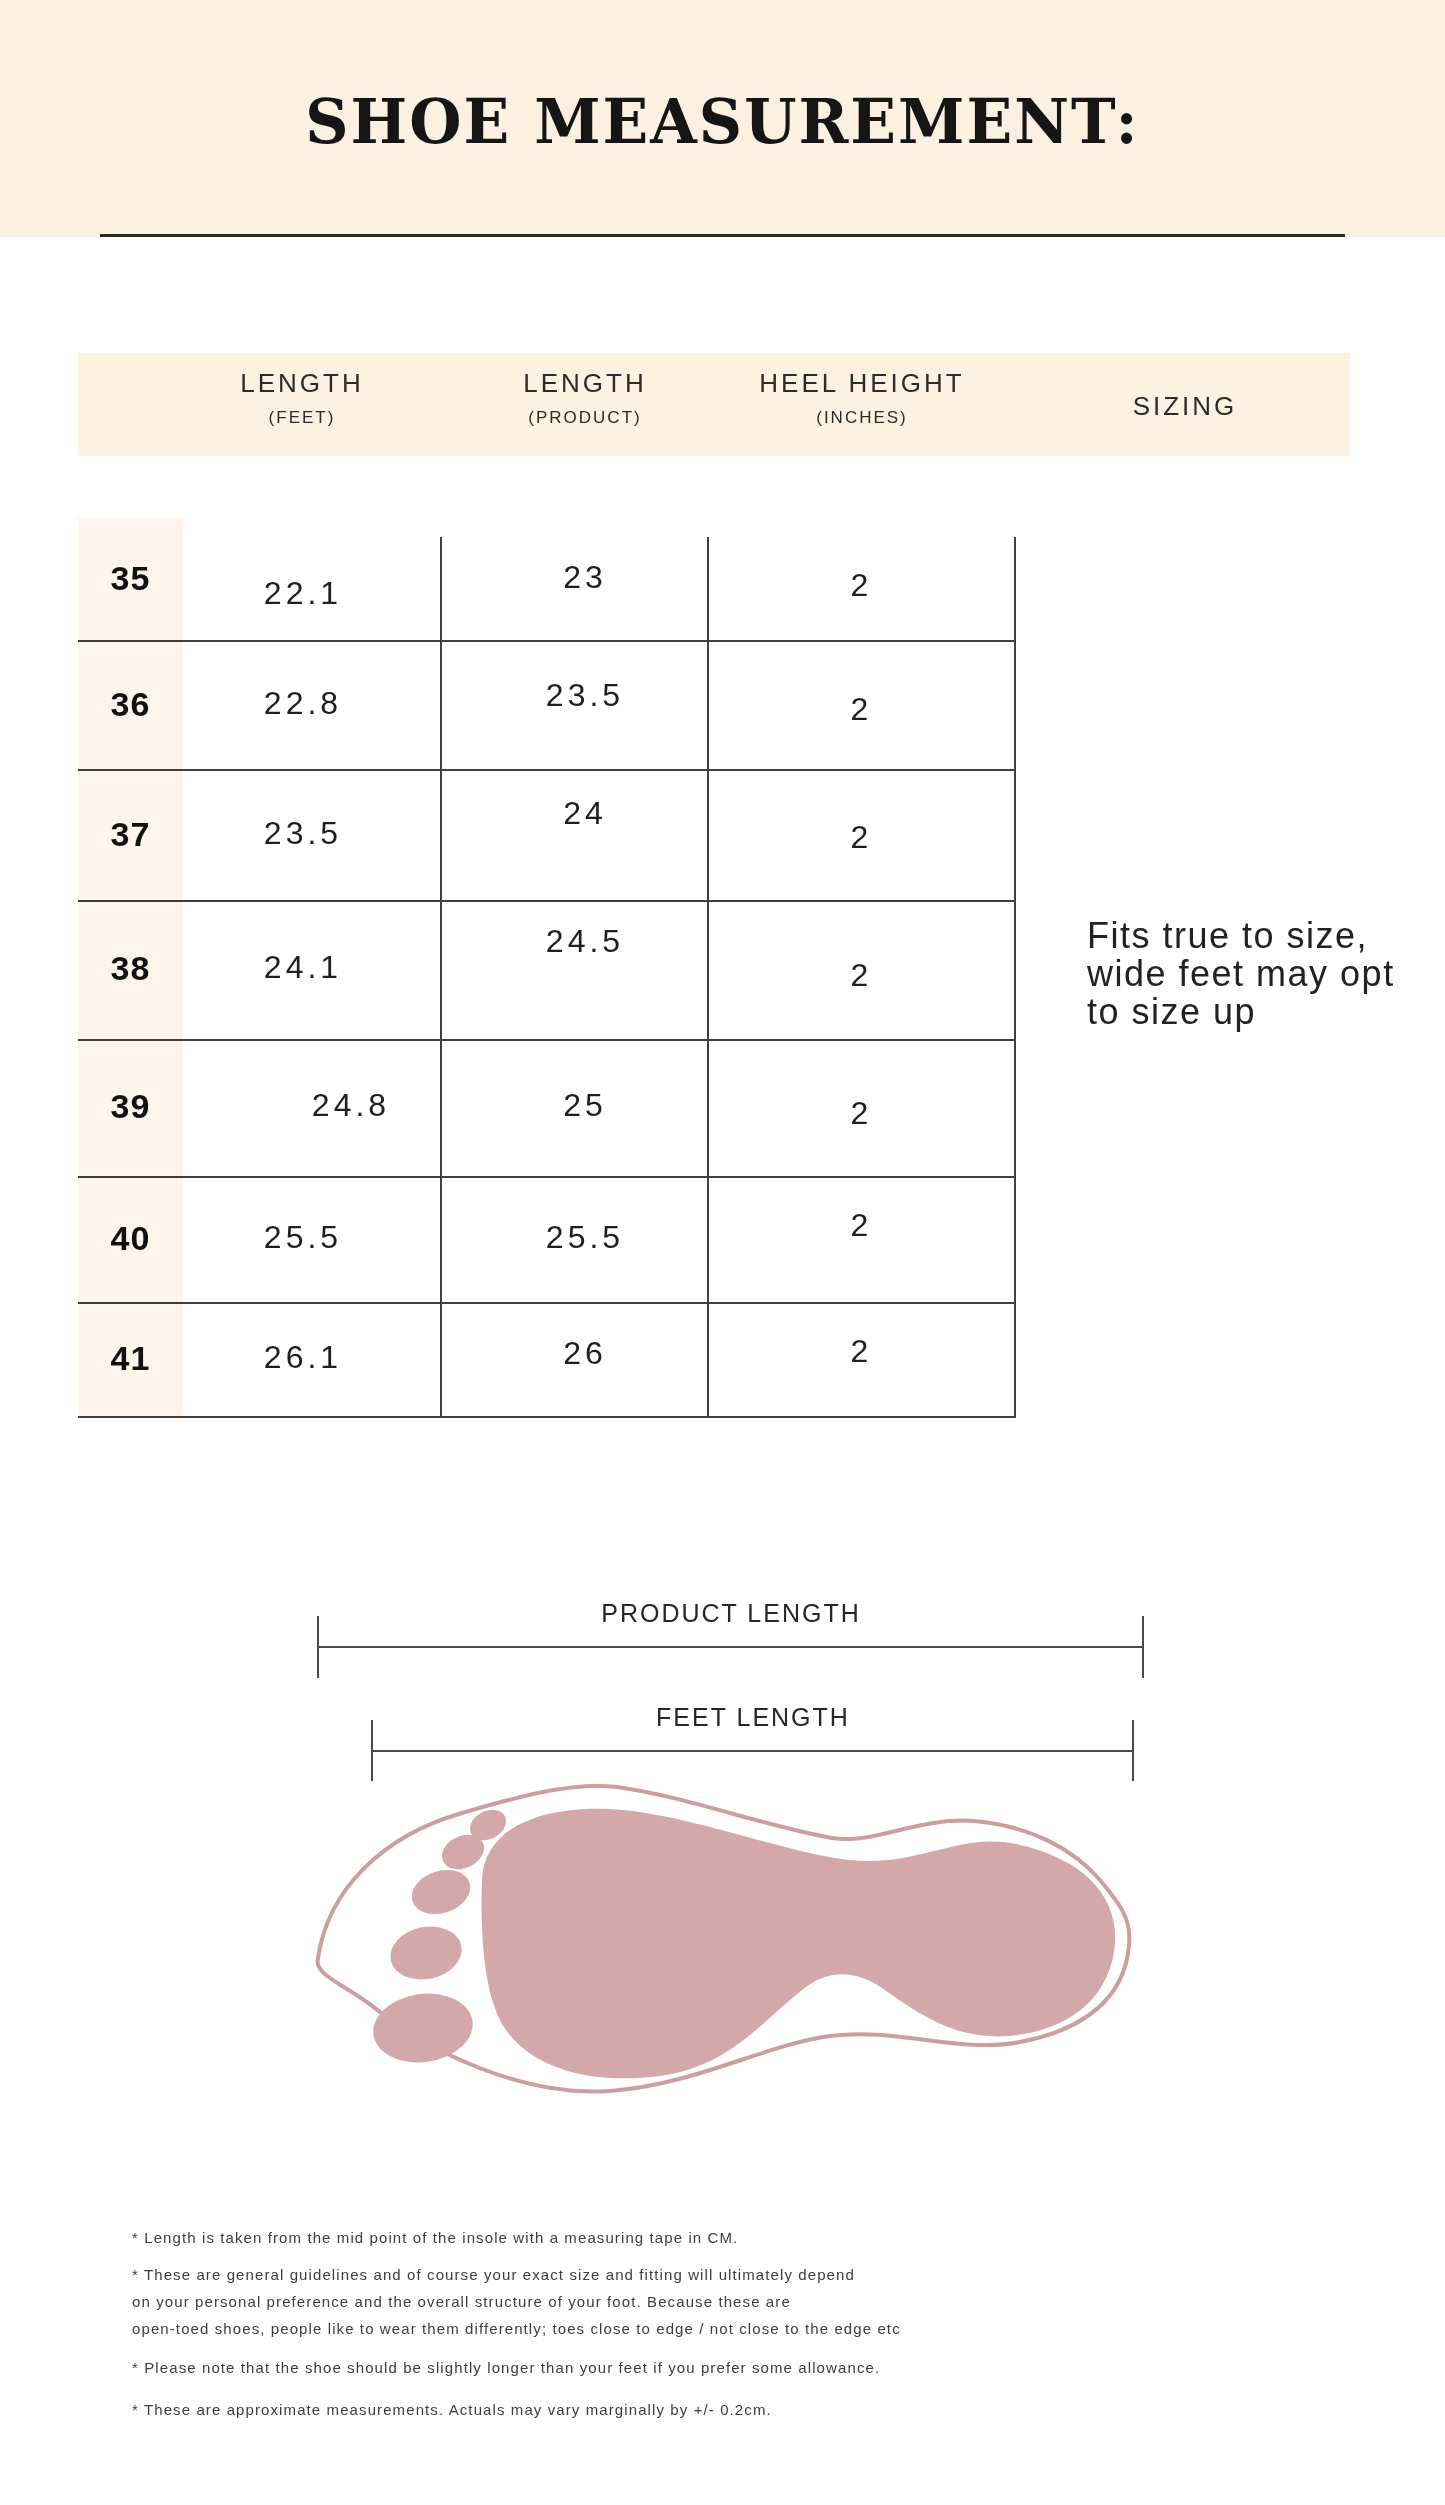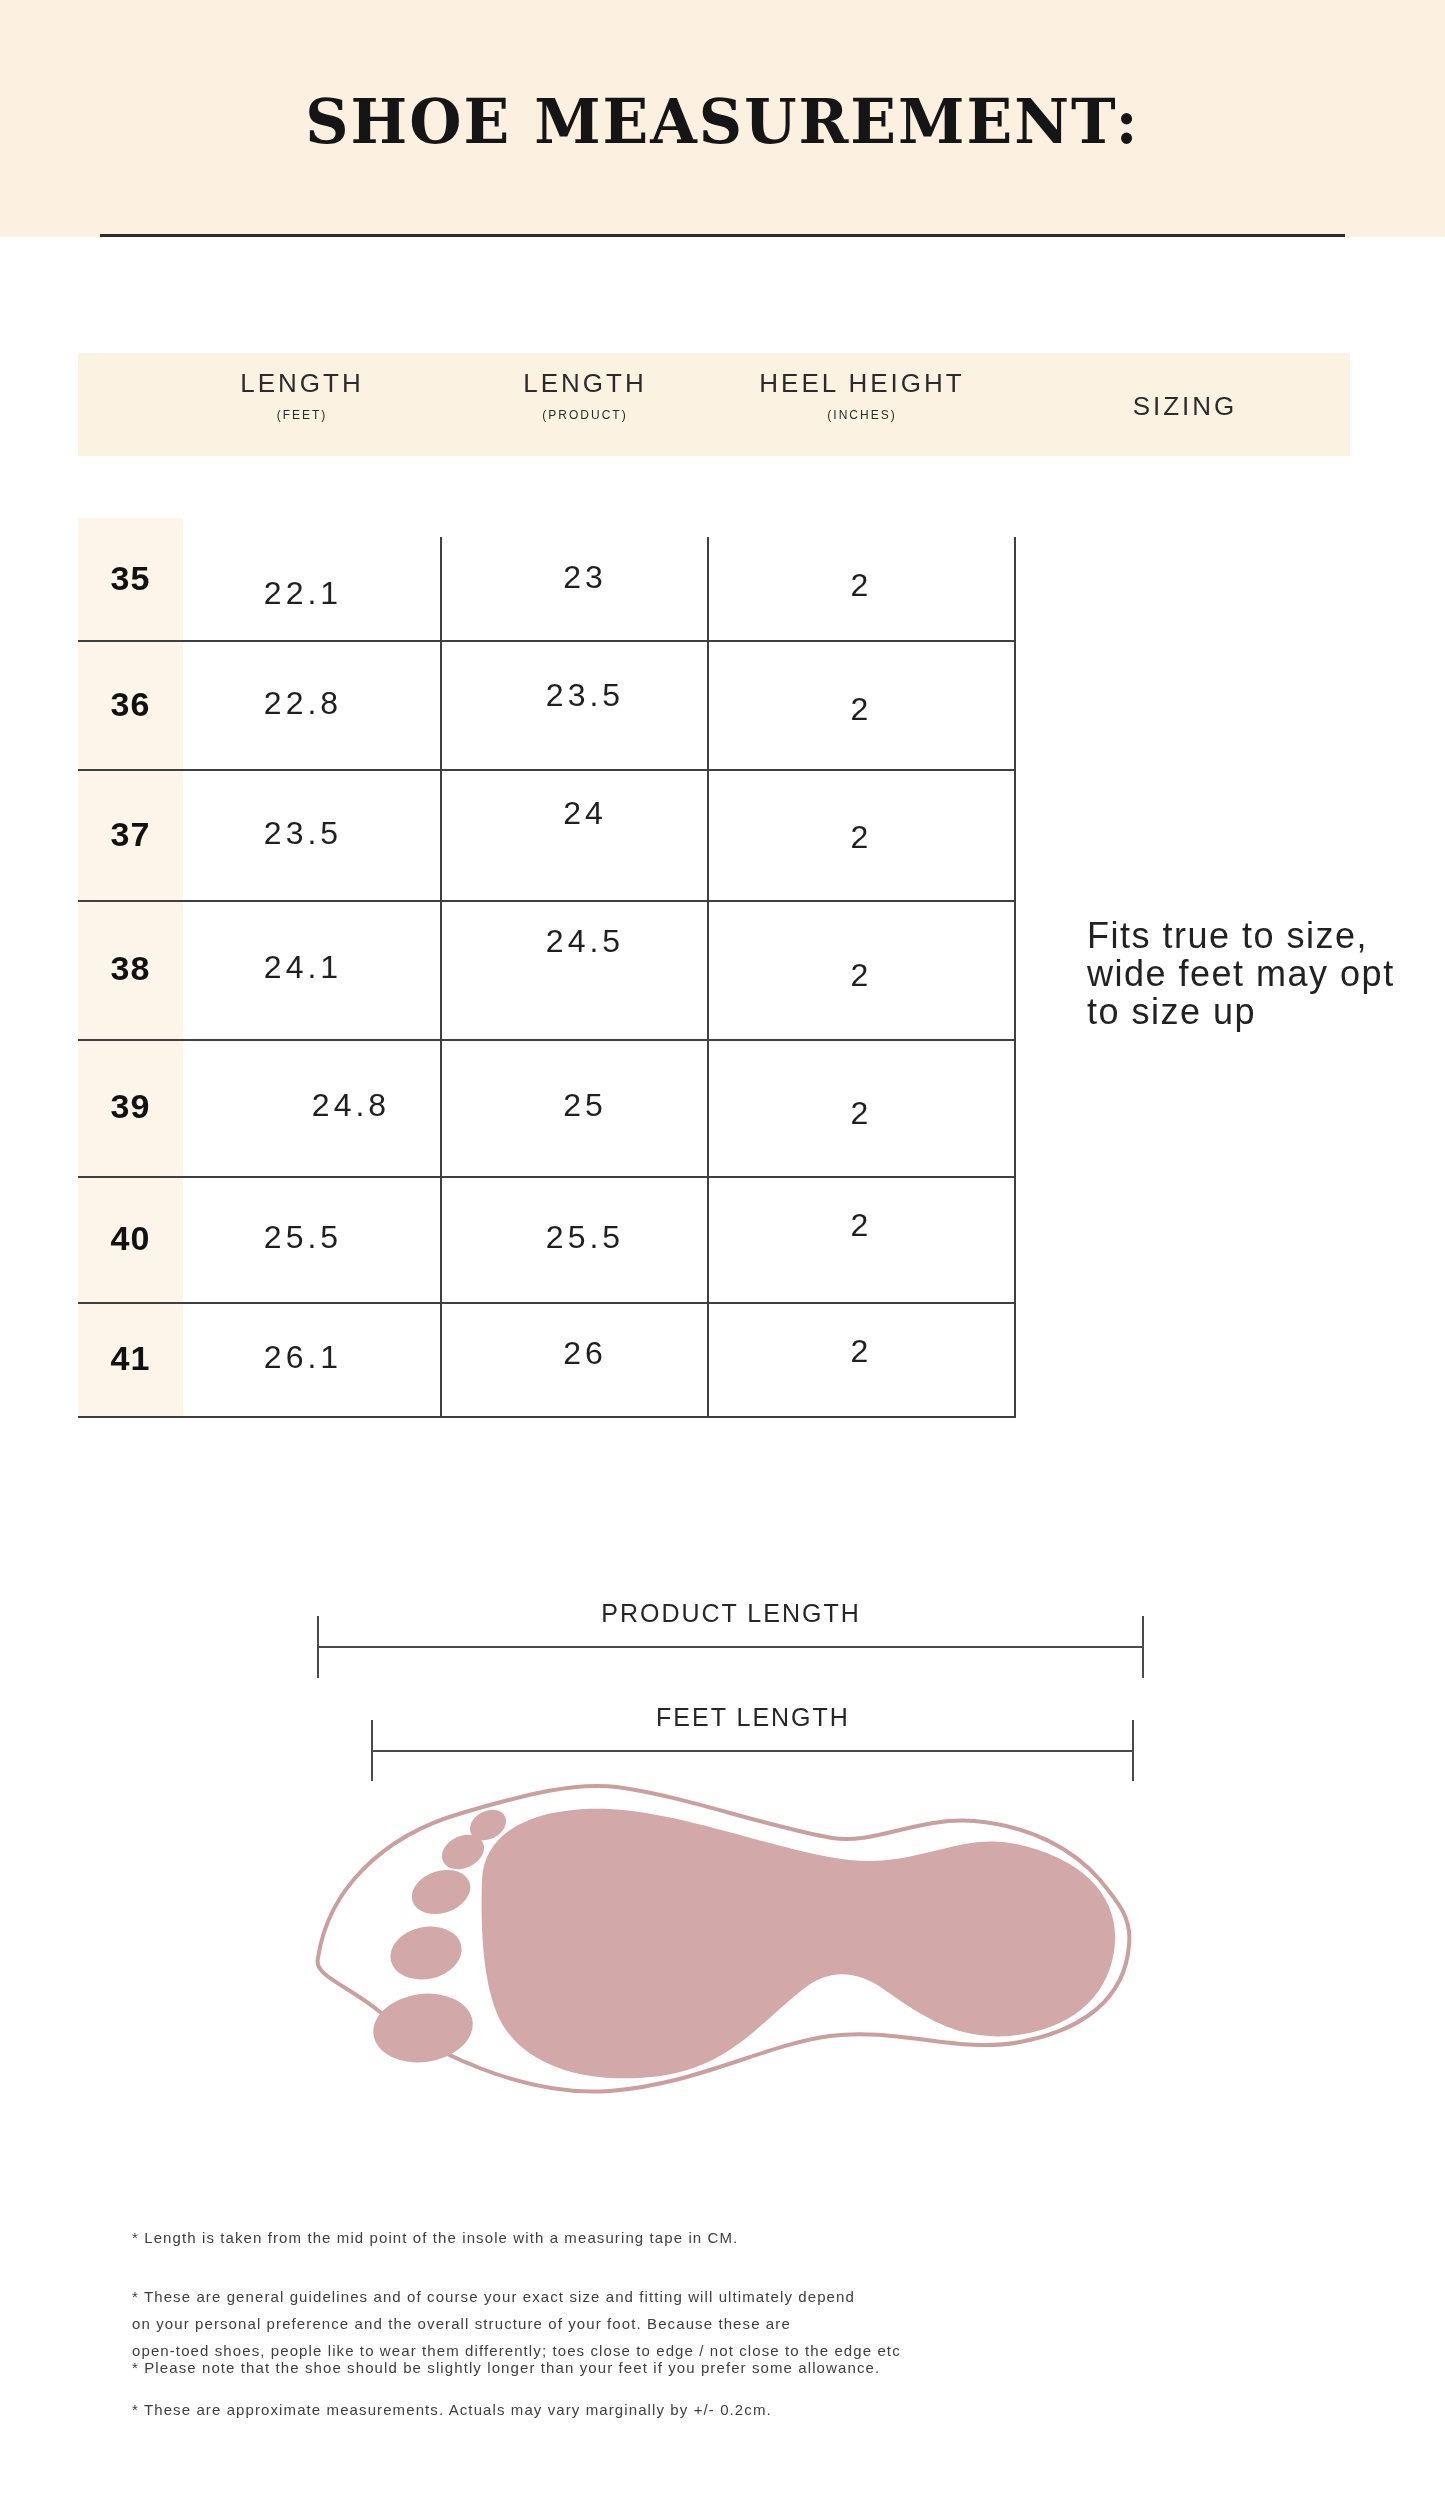--- a/index.html
+++ b/index.html
@@ -16,21 +16,21 @@
     left:0;top:86px;width:1445px;text-align:center;
     font-family:"DejaVu Serif","Liberation Serif",serif;
     font-weight:bold;font-size:60px;letter-spacing:2px;color:#151515;
     transform:scaleY(1.04);
   }
 
   
   .head-band{left:78px;top:353px;width:1272px;height:103px;background:#fcf2e1;}
   .col-head{top:368px;width:300px;text-align:center;color:#2b2b2b;}
   .col-head .main{font-size:26px;letter-spacing:3px;}
-  .col-head .sub{font-size:12px;letter-spacing:2px;margin-top:9px;}
+  .col-head .sub{font-size:17px;letter-spacing:2px;margin-top:9px;}
   .col-head.single{top:391px;}
 
   
   .size-col-bg{left:78px;top:518px;width:105px;height:900px;background:#fdf5e9;}
   .vline{width:2px;background:#3f3f3f;top:537px;height:881px;}
   .hline{left:78px;width:936px;height:2px;background:#3f3f3f;}
 
   
   .size-label{
     left:78px;width:105px;text-align:center;
@@ -172,21 +172,21 @@
   <ellipse cx="176" cy="45" rx="19" ry="14" fill="#d2a8a8" transform="rotate(-28 176 45)"></ellipse>
   <ellipse cx="151" cy="72" rx="22" ry="16" fill="#d2a8a8" transform="rotate(-25 151 72)"></ellipse>
   <ellipse cx="129" cy="112" rx="30" ry="21" fill="#d2a8a8" transform="rotate(-18 129 112)"></ellipse>
   <ellipse cx="114" cy="173" rx="36" ry="26" fill="#d2a8a8" transform="rotate(-12 114 173)"></ellipse>
   <ellipse cx="111" cy="248" rx="50" ry="34" fill="#d2a8a8" transform="rotate(-8 111 248)"></ellipse>
 </svg>
 
 <div class="abs footnote" style="top:2224px;">
   <div>* Length is taken from the mid point of the insole with a measuring tape in CM.</div>
 </div>
-<div class="abs footnote" style="top:2261px;margin-top:22px;">
+<div class="abs footnote" style="top:2261px;">
   <div>* These are general guidelines and of course your exact size and fitting will ultimately depend</div>
   <div>on your personal preference and the overall structure of your foot. Because these are</div>
   <div>open-toed shoes, people like to wear them differently; toes close to edge / not close to the edge etc</div>
 </div>
 <div class="abs footnote" style="top:2354px;">
   <div>* Please note that the shoe should be slightly longer than your feet if you prefer some allowance.</div>
 </div>
 <div class="abs footnote" style="top:2396px;">
   <div>* These are approximate measurements. Actuals may vary marginally by +/- 0.2cm.</div>
 </div>

